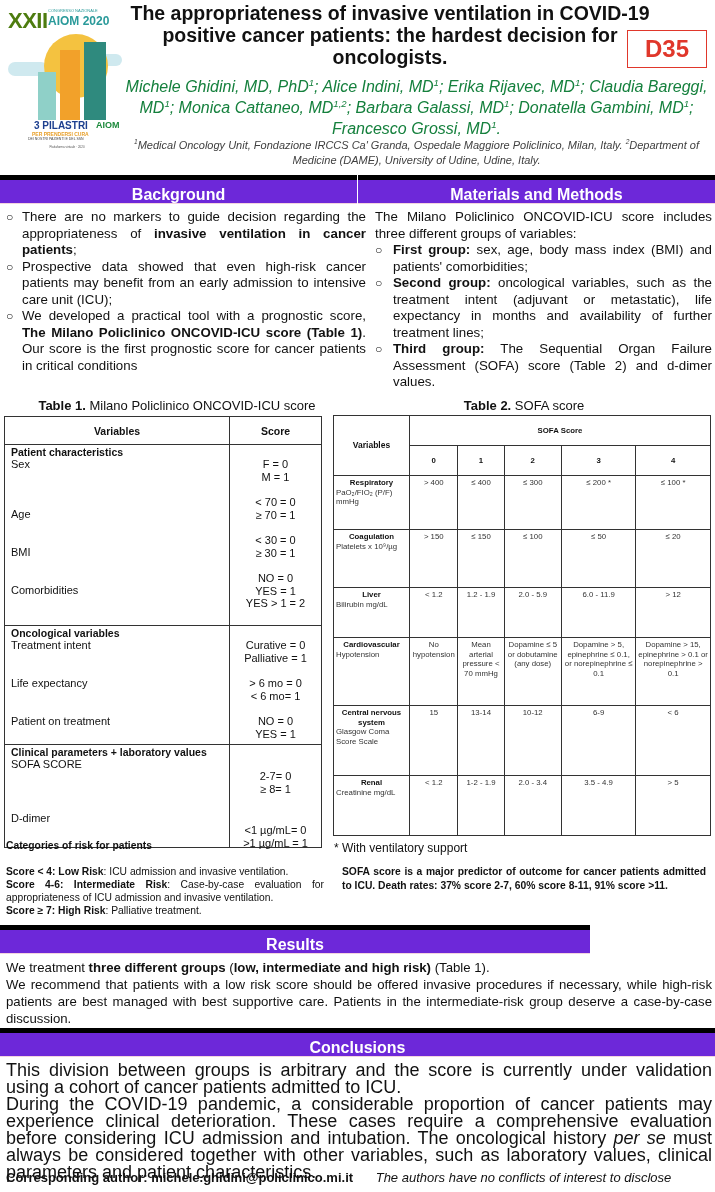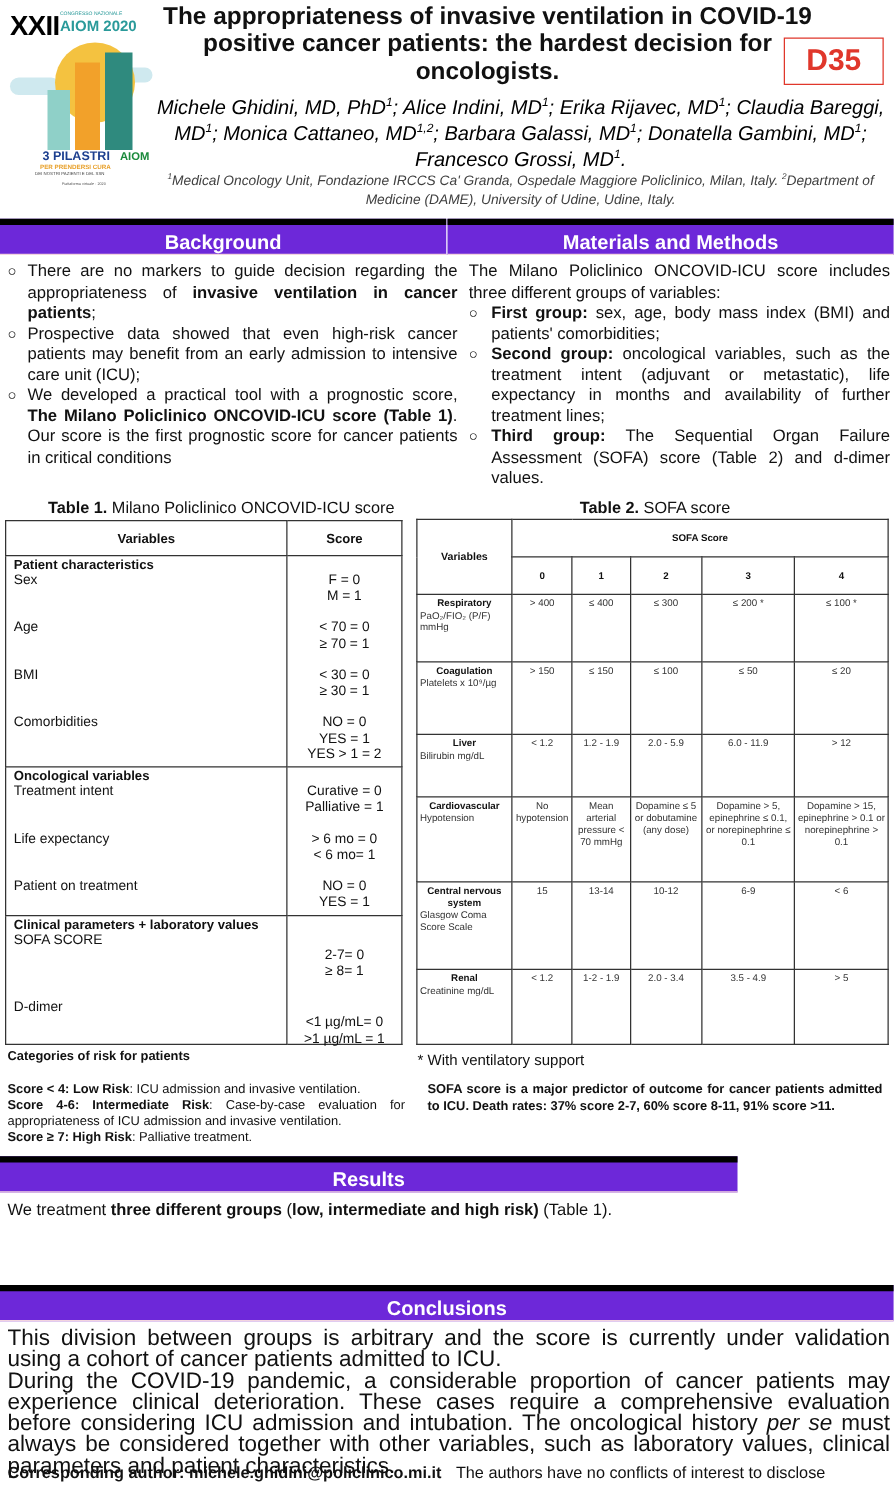--- a/index.html
+++ b/index.html
@@ -1,38 +1,38 @@
 <!DOCTYPE html>
 <html><head>
 <meta charset="utf-8">
 <style>
   * { box-sizing: border-box; margin: 0; padding: 0; }
   body { width: 715px; height: 1192px; background: #ffffff; font-family: "Liberation Sans", sans-serif; color: #111; position: relative; overflow: hidden; }
   .abs { position: absolute; }
 
   
   #logo { left: 4px; top: 2px; width: 118px; height: 160px; background: #fff; }
-  #logo .xxii { position:absolute; left:4px; top:6px; font-weight:bold; font-size:22px; color:#000000; font-family:"Liberation Sans",sans-serif; letter-spacing:-0.5px; }
+  #logo .xxii { position:absolute; left:4px; top:6px; font-weight:bold; font-size:22px; color:#4d7c0f; font-family:"Liberation Sans",sans-serif; letter-spacing:-0.5px; }
   #logo .congr { position:absolute; left:44px; top:6px; font-size:4px; color:#2a9a9a; }
   #logo .aiom { position:absolute; left:44px; top:12px; font-weight:bold; font-size:12px; color:#2a9a9a; }
   #logo .sun { position:absolute; left:40px; top:32px; width:64px; height:64px; border-radius:50%; background:#f4c240; }
   #logo .cloud { position:absolute; background:#cfe9ef; border-radius:20px; }
   #logo .bar1 { position:absolute; left:34px; top:70px; width:18px; height:48px; background:#8fd0c8; }
   #logo .bar2 { position:absolute; left:56px; top:48px; width:20px; height:70px; background:#f2a12a; }
   #logo .bar3 { position:absolute; left:80px; top:40px; width:22px; height:78px; background:#2f8a7e; }
   #logo .pil { position:absolute; left:30px; top:118px; font-size:10px; font-weight:bold; color:#1d3f8f; }
   #logo .pil2 { position:absolute; left:28px; top:129px; font-size:5px; font-weight:bold; color:#e8a02a; }
   #logo .pil3 { position:absolute; left:24px; top:135px; font-size:3.5px; color:#444; }
   #logo .aiomlogo { position:absolute; left:92px; top:118px; font-size:9px; color:#1c8a3c; font-weight:bold; }
   #logo .small { position:absolute; left:28px; top:143px; font-size:3px; color:#555; line-height:4px; width:70px; text-align:center; }
 
   
   #title { left: 130px; top: 2px; width: 520px; text-align: center; font-weight: bold; font-size: 19.5px; line-height: 22px; color:#111; }
   #code-box { left: 627px; top: 30px; width: 80px; height: 38px; border: 1.5px solid #e0372b; color: #e0372b; font-weight: bold; font-size: 24px; text-align: center; line-height: 35px; }
-  #authors { left: 118px; top: 76px; width: 597px; text-align: center; font-style: italic; font-size: 16px; line-height: 21px; color: #000000; }
+  #authors { left: 118px; top: 76px; width: 597px; text-align: center; font-style: italic; font-size: 16px; line-height: 21px; color: #15803d; }
   #affil { left: 118px; top: 138px; width: 597px; text-align: center; font-style: italic; font-size: 11px; line-height: 15px; color:#404040; }
   sup { font-size: 0.6em; vertical-align: super; line-height: 0; }
 
   
   .secbar { background: #6d28d9; color: #fff; font-weight: bold; text-align: center; font-size: 16px; height: 29px; line-height: 29px; border-top: 5px solid #000000; border-bottom: 1px solid #f3d4df; }
   #bar-bg { left: 0; top: 175px; width: 357px; }
   #bar-mm { left: 358px; top: 175px; width: 357px; }
   #bar-results { left: 0; top: 925px; width: 590px; }
   #bar-concl { left: 0; top: 1028px; width: 715px; }
 
@@ -66,21 +66,21 @@
   #t2-foot { left: 334px; top: 841px; font-size: 12px; }
   #sofa-note { left: 342px; top: 865px; width: 364px; font-size: 10.3px; font-weight: bold; line-height: 13.5px; text-align: justify; }
 
   #risk-title { left: 6px; top: 840px; font-size: 10.3px; font-weight: bold; }
   #risk-list { left: 6px; top: 865px; width: 318px; font-size: 10.3px; line-height: 13px; text-align: justify; }
 
   #results { left: 6px; top: 959px; width: 706px; font-size: 13.2px; line-height: 17px; text-align: justify; }
   #concl { left: 6px; top: 1062px; width: 706px; font-size: 18px; line-height: 17px; text-align: justify; }
   #footer { left: 6px; top: 1170px; width: 710px; font-size: 13px; }
   #footer .corr { font-weight: bold; }
-  #footer .coi { margin-left: 8px; }
+  #footer .coi { font-style: italic; margin-left: 19px; }
 </style>
 </head>
 <body>
 
 <div id="logo" class="abs">
   <div class="cloud" style="left:4px;top:60px;width:40px;height:14px;"></div>
   <div class="cloud" style="left:84px;top:52px;width:34px;height:12px;"></div>
   <div class="sun"></div>
   <span class="xxii">XXII</span>
   <span class="congr">CONGRESSO NAZIONALE</span>
@@ -124,21 +124,21 @@
     <tr>
       <th>Variables</th>
       <th class="score">Score</th>
     </tr>
   </thead>
   <tbody id="t1-body">
       <tr>
         <td>
           <div class="grp">Patient characteristics</div>
           <div class="var" style="height: 38px;">Sex</div>
-          <div class="var" style="height: 38px;">Age</div>
+          <div class="var" style="height: 38px; margin-top: 12px;">Age</div>
           <div class="var" style="height: 38px;">BMI</div>
           <div class="var" style="height: 40px;">Comorbidities</div>
         </td>
         <td class="score">
           <div style="height: 12px;"></div>
           <div style="height: 38px; line-height: 12.5px;">
             <div>F = 0</div>
             <div>M = 1</div>
           </div>
           <div style="height: 38px; line-height: 12.5px;">
@@ -272,20 +272,21 @@
         <td>&gt; 5</td>
       </tr>
     </tbody>
 </table>
 <div id="t2-foot" class="abs">* With ventilatory support</div>
 <div id="sofa-note" class="abs">SOFA score is a major predictor of outcome for cancer patients admitted to ICU. Death rates: 37% score 2-7, 60% score  8-11, 91% score &gt;11.</div>
 
 <div id="bar-results" class="abs secbar">Results</div>
 <div id="results" class="abs">
   <p><span>We treatment </span><b>three different groups</b><span> (</span><b>low, intermediate and high risk)</b><span> (Table 1).</span></p>
+  <p>We recommend that patients with a low risk score should be offered invasive procedures if necessary, while high-risk patients are best managed with best supportive care. Patients in the intermediate-risk group deserve a case-by-case discussion.</p>
 </div>
 
 <div id="bar-concl" class="abs secbar">Conclusions</div>
 <div id="concl" class="abs">
   <p>This division between groups is arbitrary and the score is currently under validation using a cohort of cancer patients admitted to ICU.</p>
   <p><span>During the COVID-19 pandemic, a considerable proportion of cancer patients may experience clinical deterioration. These cases require a comprehensive evaluation before considering ICU admission and intubation. The oncological history </span><i>per se</i><span> must always be considered together with other variables, such as laboratory values, clinical parameters and patient characteristics.</span></p>
 </div>
 
 <div id="footer" class="abs">
   <span class="corr">Corresponding author: michele.ghidini@policlinico.mi.it</span>

